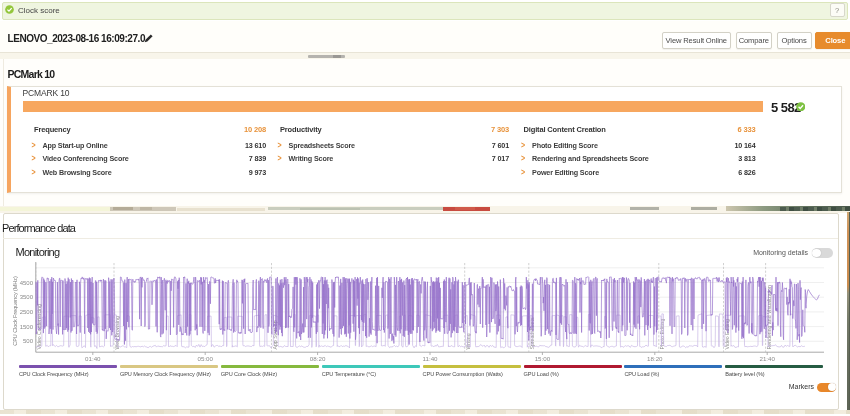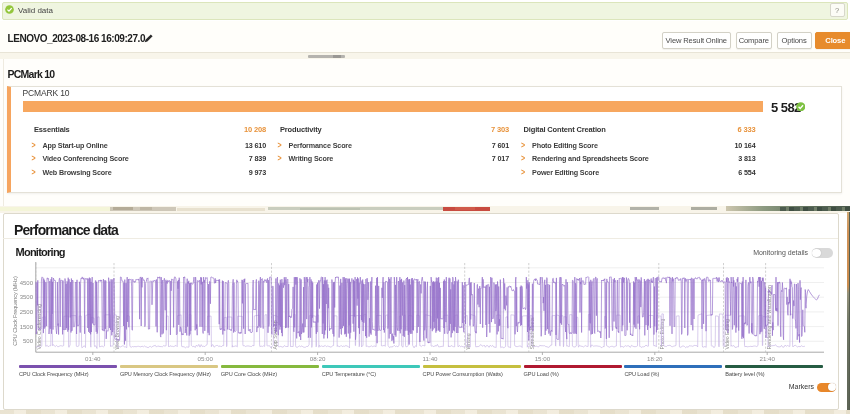--- a/index.html
+++ b/index.html
@@ -24,23 +24,23 @@
 .pclabel{left:22.5px;top:88px;font-size:8.5px;color:#3a3a3a;letter-spacing:-.15px}
 .bar{left:22.5px;top:101px;width:740px;height:10.5px;background:#f7a75f}
 .score{left:771px;top:100px;font-size:13px;font-weight:bold;color:#1e1e1e;letter-spacing:-.55px}
 .colhead{top:124.5px;font-size:7.5px;font-weight:bold;color:#333;letter-spacing:-.15px}
 .colscore{top:124.5px;font-size:7.5px;font-weight:bold;color:#e8923a;text-align:right;letter-spacing:-.15px}
 .row{font-size:7.2px;font-weight:bold;color:#3d3d3d;letter-spacing:-.15px}
 .rval{font-size:7.2px;font-weight:bold;color:#333;text-align:right;letter-spacing:-.15px}
 .chev{font-size:7px;font-weight:bold;color:#e8923a;transform:scaleY(1.25)}
 
 .panel{left:2.5px;top:212.5px;width:836px;height:197px;background:#fff;border:1px solid #ddd9cc;border-radius:2px}
-.h2a{left:14px;top:221.5px;font-size:14px;font-weight:bold;color:#1c1c1c;letter-spacing:-.9px}
+.h2a{left:2px;top:221.5px;font-size:11px;font-weight:normal;color:#1c1c1c;letter-spacing:-.9px}
 .hr1{left:3px;top:237.5px;width:835px;height:1px;background:#efece3}
-.h2b{left:15.5px;top:246px;font-size:11px;font-weight:bold;color:#1c1c1c;letter-spacing:-.75px}
+.h2b{left:15.5px;top:246px;font-size:11px;font-weight:normal;color:#1c1c1c;letter-spacing:-.75px}
 .mdet{left:700px;top:249px;width:108px;font-size:7px;color:#555;text-align:right}
 .toggle{width:21px;height:9.5px;border-radius:5px;background:#d9d9d9}
 .toggle .knob{position:absolute;width:8.5px;height:8.5px;border-radius:50%;background:#fff;top:0.5px;box-shadow:0 0 1px rgba(0,0,0,.3)}
 .t1{left:811.5px;top:248.3px}
 .t1 .knob{left:0.5px}
 .ton{background:#e8872a}
 .ton .knob{right:0.5px}
 .mk{left:760px;top:383px;width:54px;font-size:7px;color:#333;text-align:right}
 .t2{left:817px;top:382.7px;width:19px;height:9px}
 .t2 .knob{width:8px;height:8px}
@@ -50,21 +50,21 @@
 
 .rstrip{left:846.5px;top:212px;width:3.5px;height:198px}
 
 .bart{left:0px;top:410px;width:850px;height:3.5px;background:repeating-linear-gradient(90deg,#e9e2cf 0 14px,#f2ecdd 14px 26px,#e4dcc6 26px 41px);opacity:.95}
 </style></head><body>
 <div class="abs banner"></div>
 <svg class="abs" style="left:5px;top:4.5px" width="9" height="9" viewBox="0 0 10 10">
     <circle cx="5" cy="5" r="4.8" fill="#93c63c"></circle>
     <path d="M2.7 5.1 L4.4 6.8 L7.4 3.4" stroke="#fff" stroke-width="1.4" fill="none"></path>
   </svg>
-<div class="abs vstxt">Valid data</div>
+<div class="abs vstxt">Clock score</div>
 <div class="abs qbox">?</div>
 <div class="abs toolbar"></div>
 <div class="abs title">LENOVO_2023-08-16 16:09:27.0</div>
 <svg class="abs" style="left:144px;top:32.5px" width="10" height="10" viewBox="0 0 10 10">
     <path d="M0.8 9.2 L1.5 6.7 L6.8 1.4 L8.6 3.2 L3.3 8.5 Z" fill="#2a2a2a"></path>
   </svg>
 <div class="abs btn" style="left:662px;width:68.5px"><span>View Result Online</span></div>
 <div class="abs btn" style="left:736px;width:35.6px"><span>Compare</span></div>
 <div class="abs btn" style="left:776.5px;width:35px"><span>Options</span></div>
 <div class="abs btn close" style="left:814.8px;width:41px"><span>Close</span></div>
@@ -75,50 +75,50 @@
 <div class="abs" style="left:2.5px;top:58.5px;width:1px;height:147px;background:#efebe0"></div>
 <div class="abs h1">PCMark 10</div>
 <div class="abs card"></div>
 <div class="abs pclabel">PCMARK 10</div>
 <div class="abs bar"></div>
 <div class="abs score">5 582</div>
 <svg class="abs" style="left:795.5px;top:101.5px" width="9.5" height="9.5" viewBox="0 0 10 10">
     <circle cx="5" cy="5" r="4.8" fill="#7dc142"></circle>
     <path d="M2.7 5.1 L4.4 6.8 L7.4 3.4" stroke="#fff" stroke-width="1.4" fill="none"></path>
   </svg>
-<div class="abs colhead" style="left:34px">Essentials</div>
+<div class="abs colhead" style="left:34px">Frequency</div>
 <div class="abs colscore" style="left:206px;width:60px">10 208</div>
 <div class="abs chev" style="left:31.5px;top:140.8px">&gt;</div>
 <div class="abs row" style="left:42.5px;top:140.8px">App Start-up Online</div>
 <div class="abs rval" style="left:206px;top:140.8px;width:60px">13 610</div>
 <div class="abs chev" style="left:31.5px;top:154.3px">&gt;</div>
 <div class="abs row" style="left:42.5px;top:154.3px">Video Conferencing Score</div>
 <div class="abs rval" style="left:206px;top:154.3px;width:60px">7 839</div>
 <div class="abs chev" style="left:31.5px;top:167.8px">&gt;</div>
 <div class="abs row" style="left:42.5px;top:167.8px">Web Browsing Score</div>
 <div class="abs rval" style="left:206px;top:167.8px;width:60px">9 973</div>
 <div class="abs colhead" style="left:280px">Productivity</div>
 <div class="abs colscore" style="left:449px;width:60px">7 303</div>
 <div class="abs chev" style="left:277.5px;top:140.8px">&gt;</div>
-<div class="abs row" style="left:288.5px;top:140.8px">Performance Score</div>
+<div class="abs row" style="left:288.5px;top:140.8px">Spreadsheets Score</div>
 <div class="abs rval" style="left:449px;top:140.8px;width:60px">7 601</div>
 <div class="abs chev" style="left:277.5px;top:154.3px">&gt;</div>
 <div class="abs row" style="left:288.5px;top:154.3px">Writing Score</div>
 <div class="abs rval" style="left:449px;top:154.3px;width:60px">7 017</div>
 <div class="abs colhead" style="left:523.5px">Digital Content Creation</div>
 <div class="abs colscore" style="left:695.5px;width:60px">6 333</div>
 <div class="abs chev" style="left:521.0px;top:140.8px">&gt;</div>
 <div class="abs row" style="left:532.0px;top:140.8px">Photo Editing Score</div>
 <div class="abs rval" style="left:695.5px;top:140.8px;width:60px">10 164</div>
 <div class="abs chev" style="left:521.0px;top:154.3px">&gt;</div>
 <div class="abs row" style="left:532.0px;top:154.3px">Rendering and Spreadsheets Score</div>
 <div class="abs rval" style="left:695.5px;top:154.3px;width:60px">3 813</div>
 <div class="abs chev" style="left:521.0px;top:167.8px">&gt;</div>
 <div class="abs row" style="left:532.0px;top:167.8px">Power Editing Score</div>
-<div class="abs rval" style="left:695.5px;top:167.8px;width:60px">6 554</div>
+<div class="abs rval" style="left:695.5px;top:167.8px;width:60px">6 826</div>
 
 <div class="abs seam2"></div>
 <div class="abs" style="left:0px;top:206.5px;width:112px;height:4.5px;background:#f4f5d8"></div>
 <div class="abs" style="left:110px;top:207px;width:66px;height:3.6px;background:#c9c2b2;opacity:.9"></div>
 <div class="abs" style="left:113px;top:207.4px;width:20px;height:2.8px;background:#b4ab97;"></div>
 <div class="abs" style="left:140px;top:207.4px;width:12px;height:2.8px;background:#beb6a4;"></div>
 <div class="abs" style="left:177px;top:207.5px;width:88px;height:3px;background:#e3dcc8;opacity:.8"></div>
 <div class="abs" style="left:268px;top:207px;width:190px;height:3.4px;background:#c6cabb;opacity:.95"></div>
 <div class="abs" style="left:300px;top:207.5px;width:60px;height:2.4px;background:#bcc2b1;"></div>
 <div class="abs" style="left:443px;top:206.5px;width:47px;height:4px;background:#c84b40;"></div>

